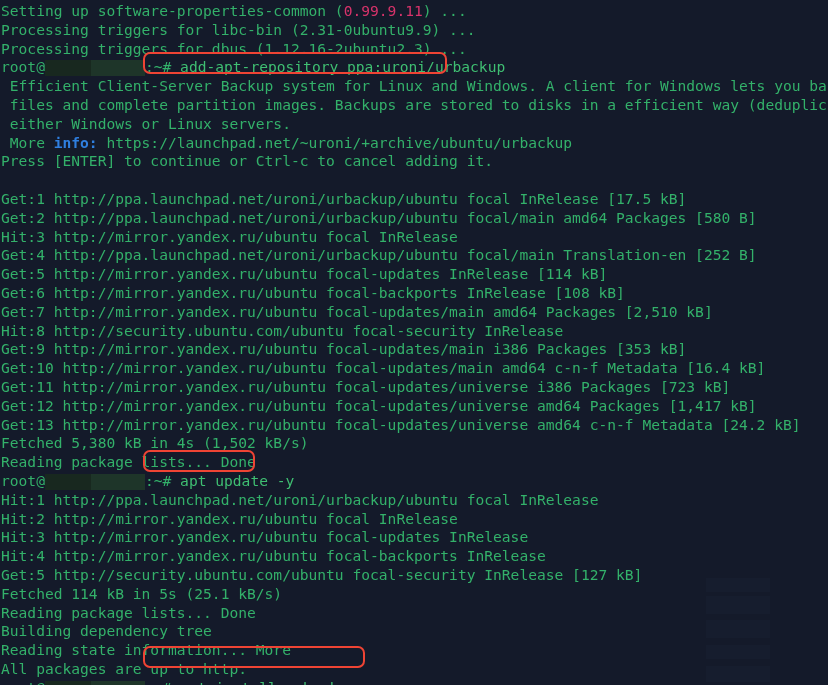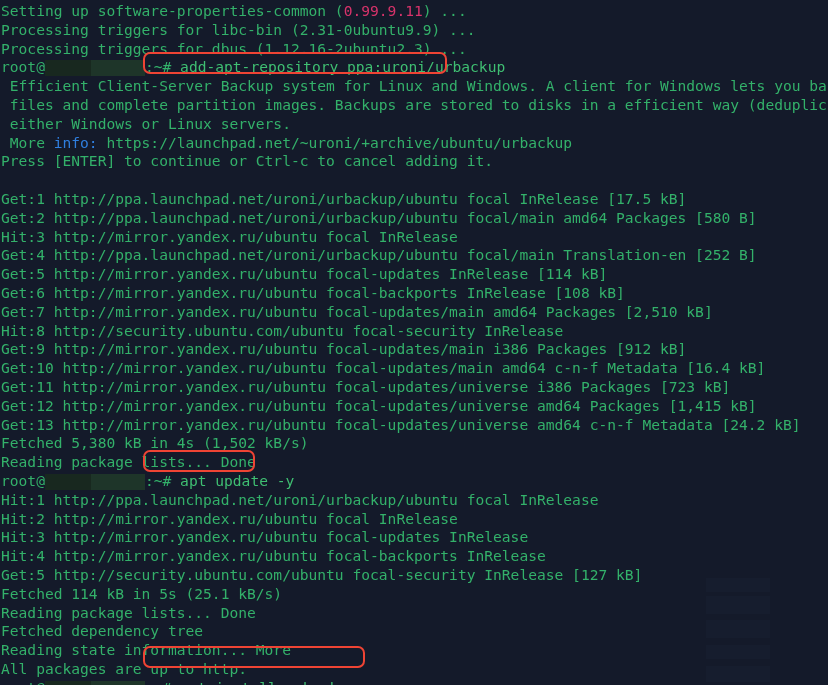--- a/index.html
+++ b/index.html
@@ -26,21 +26,21 @@
     left: 1px;
     width: 840px;
   }
   .line {
     height: 18.8px;
     white-space: pre;
     position: relative;
   }
   .green  { color: #33b16a; }
   .pink   { color: #d8336b; }
-  .blue   { color: #2f7fe0; }
+  .blue   { color: #2f7fe0; font-weight: bold; }
   .cmd    { color: #3fbf72; }
 
   
   .redact {
     display: inline-block;
     vertical-align: -3px;
     width: 100px;
     height: 16px;
     position: relative;
     top: 1px;
@@ -105,38 +105,38 @@
     <div class="line"><span></span></div>
 
     <div class="line"><span class="green">Get:1 http://ppa.launchpad.net/uroni/urbackup/ubuntu focal InRelease [17.5 kB]</span></div>
     <div class="line"><span class="green">Get:2 http://ppa.launchpad.net/uroni/urbackup/ubuntu focal/main amd64 Packages [580 B]</span></div>
     <div class="line"><span class="green">Hit:3 http://mirror.yandex.ru/ubuntu focal InRelease</span></div>
     <div class="line"><span class="green">Get:4 http://ppa.launchpad.net/uroni/urbackup/ubuntu focal/main Translation-en [252 B]</span></div>
     <div class="line"><span class="green">Get:5 http://mirror.yandex.ru/ubuntu focal-updates InRelease [114 kB]</span></div>
     <div class="line"><span class="green">Get:6 http://mirror.yandex.ru/ubuntu focal-backports InRelease [108 kB]</span></div>
     <div class="line"><span class="green">Get:7 http://mirror.yandex.ru/ubuntu focal-updates/main amd64 Packages [2,510 kB]</span></div>
     <div class="line"><span class="green">Hit:8 http://security.ubuntu.com/ubuntu focal-security InRelease</span></div>
-    <div class="line"><span class="green">Get:9 http://mirror.yandex.ru/ubuntu focal-updates/main i386 Packages [912 kB]</span></div>
+    <div class="line"><span class="green">Get:9 http://mirror.yandex.ru/ubuntu focal-updates/main i386 Packages [353 kB]</span></div>
     <div class="line"><span class="green">Get:10 http://mirror.yandex.ru/ubuntu focal-updates/main amd64 c-n-f Metadata [16.4 kB]</span></div>
     <div class="line"><span class="green">Get:11 http://mirror.yandex.ru/ubuntu focal-updates/universe i386 Packages [723 kB]</span></div>
-    <div class="line"><span class="green">Get:12 http://mirror.yandex.ru/ubuntu focal-updates/universe amd64 Packages [1,415 kB]</span></div>
+    <div class="line"><span class="green">Get:12 http://mirror.yandex.ru/ubuntu focal-updates/universe amd64 Packages [1,417 kB]</span></div>
     <div class="line"><span class="green">Get:13 http://mirror.yandex.ru/ubuntu focal-updates/universe amd64 c-n-f Metadata [24.2 kB]</span></div>
     <div class="line"><span class="green">Fetched 5,380 kB in 4s (1,502 kB/s)</span></div>
     <div class="line"><span class="green">Reading package lists... Done</span></div>
 
     <div class="line"><span class="green">root</span><span class="green">@</span><span class="redact"><span class="r1"></span><span class="r2"></span></span><span class="green">:~#</span><span class="cmd"> <span>apt update -y</span></span></div>
 
     <div class="line"><span class="green">Hit:1 http://ppa.launchpad.net/uroni/urbackup/ubuntu focal InRelease</span></div>
     <div class="line"><span class="green">Hit:2 http://mirror.yandex.ru/ubuntu focal InRelease</span></div>
     <div class="line"><span class="green">Hit:3 http://mirror.yandex.ru/ubuntu focal-updates InRelease</span></div>
     <div class="line"><span class="green">Hit:4 http://mirror.yandex.ru/ubuntu focal-backports InRelease</span></div>
     <div class="line"><span class="green">Get:5 http://security.ubuntu.com/ubuntu focal-security InRelease [127 kB]</span></div>
     <div class="line"><span class="green">Fetched 114 kB in 5s (25.1 kB/s)</span></div>
     <div class="line"><span class="green">Reading package lists... Done</span></div>
-    <div class="line"><span class="green">Fetched dependency tree</span></div>
+    <div class="line"><span class="green">Building dependency tree</span></div>
     <div class="line"><span class="green">Reading state information... More</span></div>
     <div class="line"><span class="green">All packages are up to http.</span></div>
 
     <div class="line"><span class="green">root</span><span class="green">@</span><span class="redact"><span class="r1"></span><span class="r2"></span></span><span class="green">:~#</span><span class="cmd"> <span>apt install urbackup-server</span></span></div>
 
   </div>
 
   <div class="hl" id="hl-1"></div>
   <div class="hl" id="hl-2"></div>
   <div class="hl" id="hl-3"></div>

